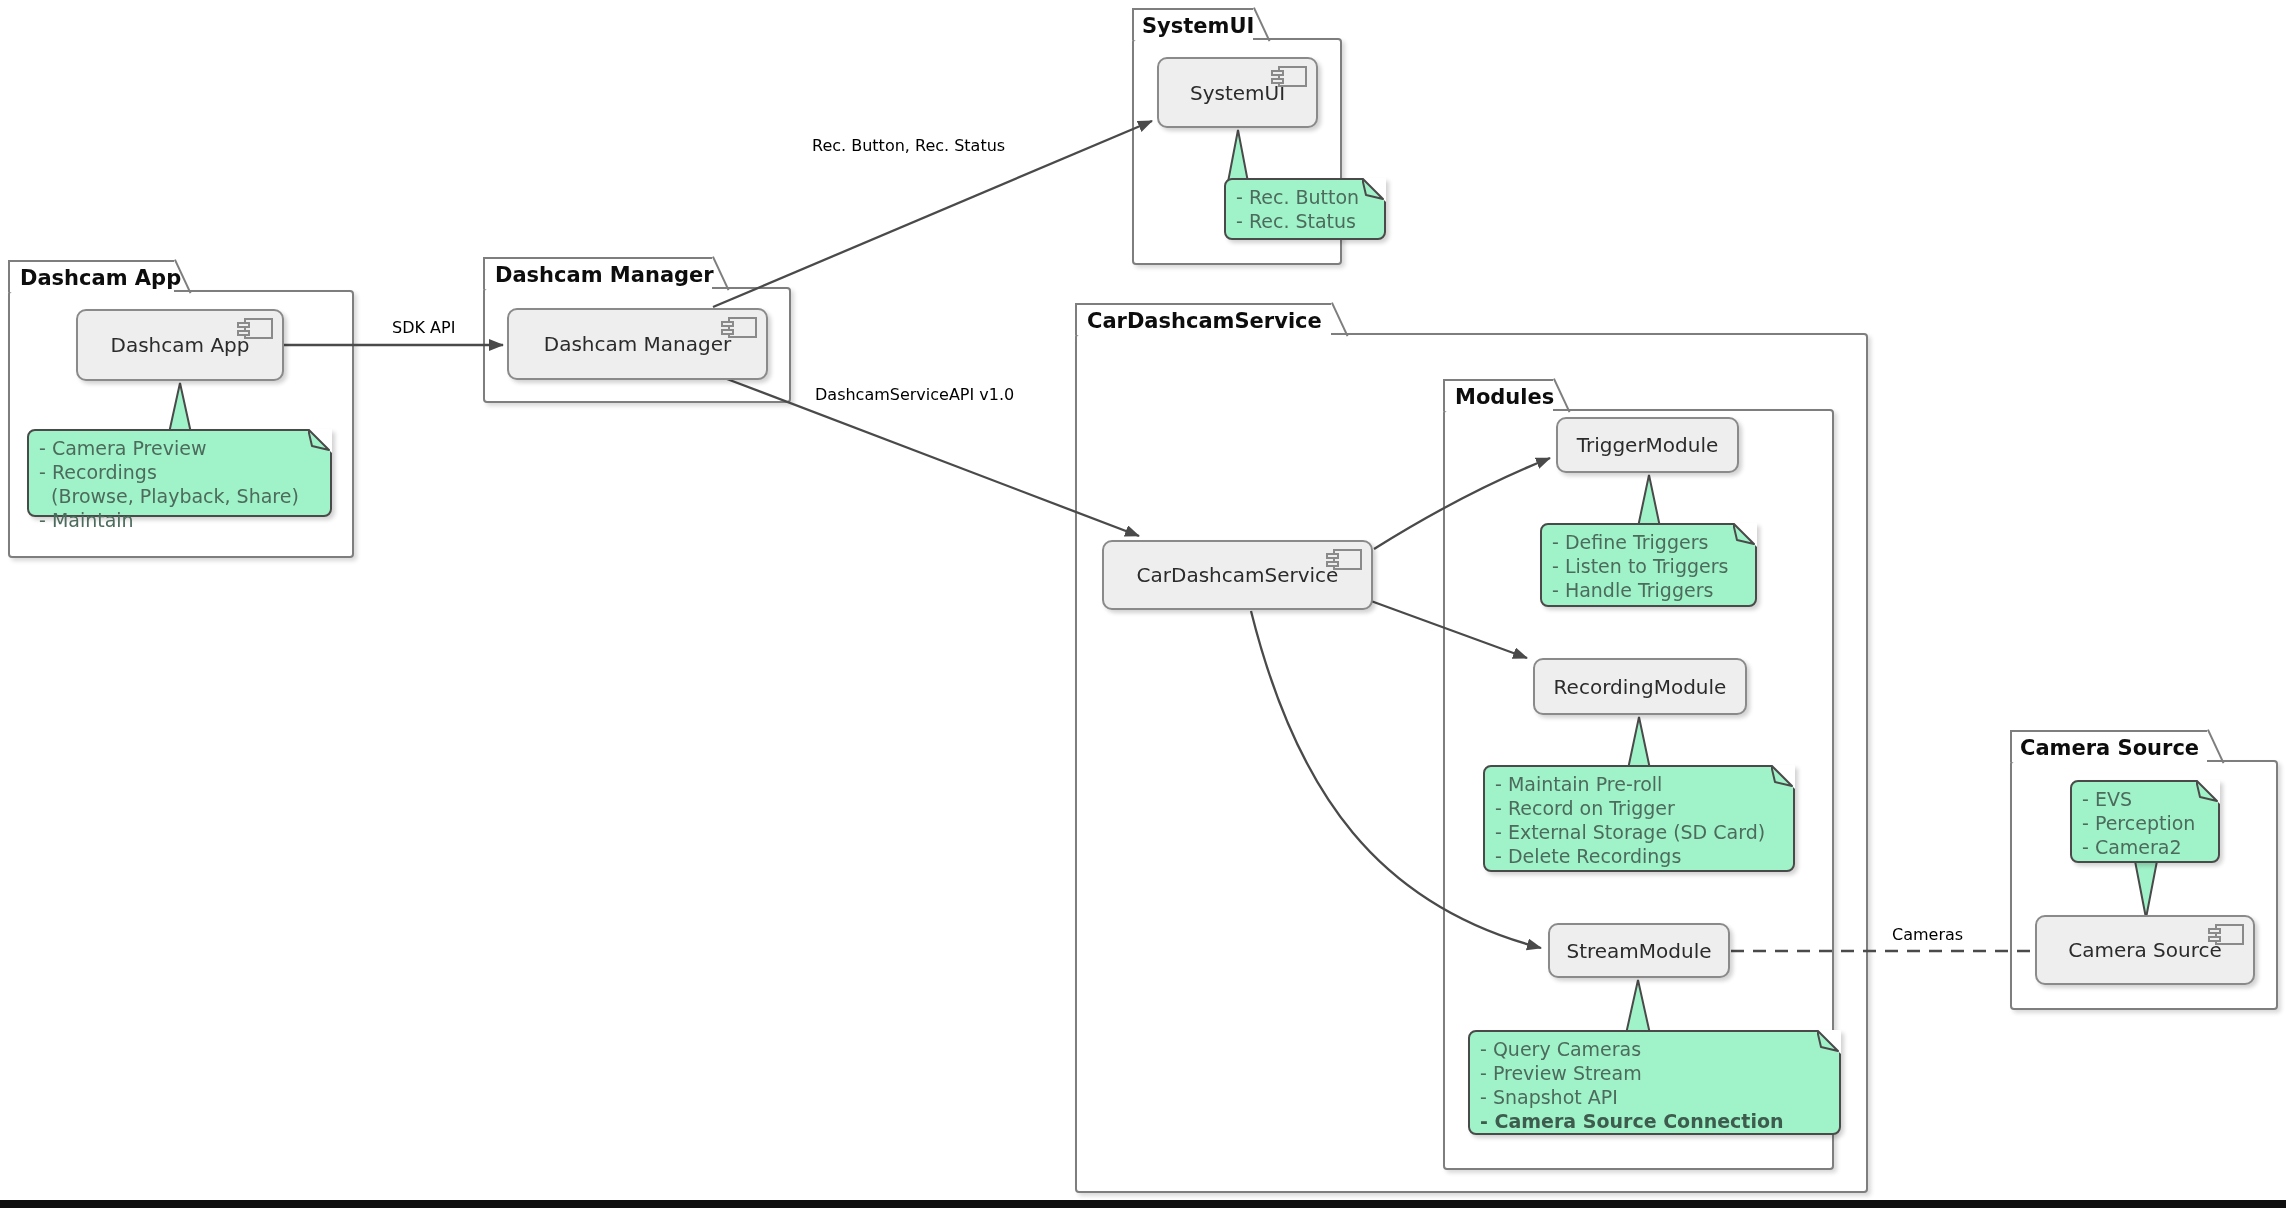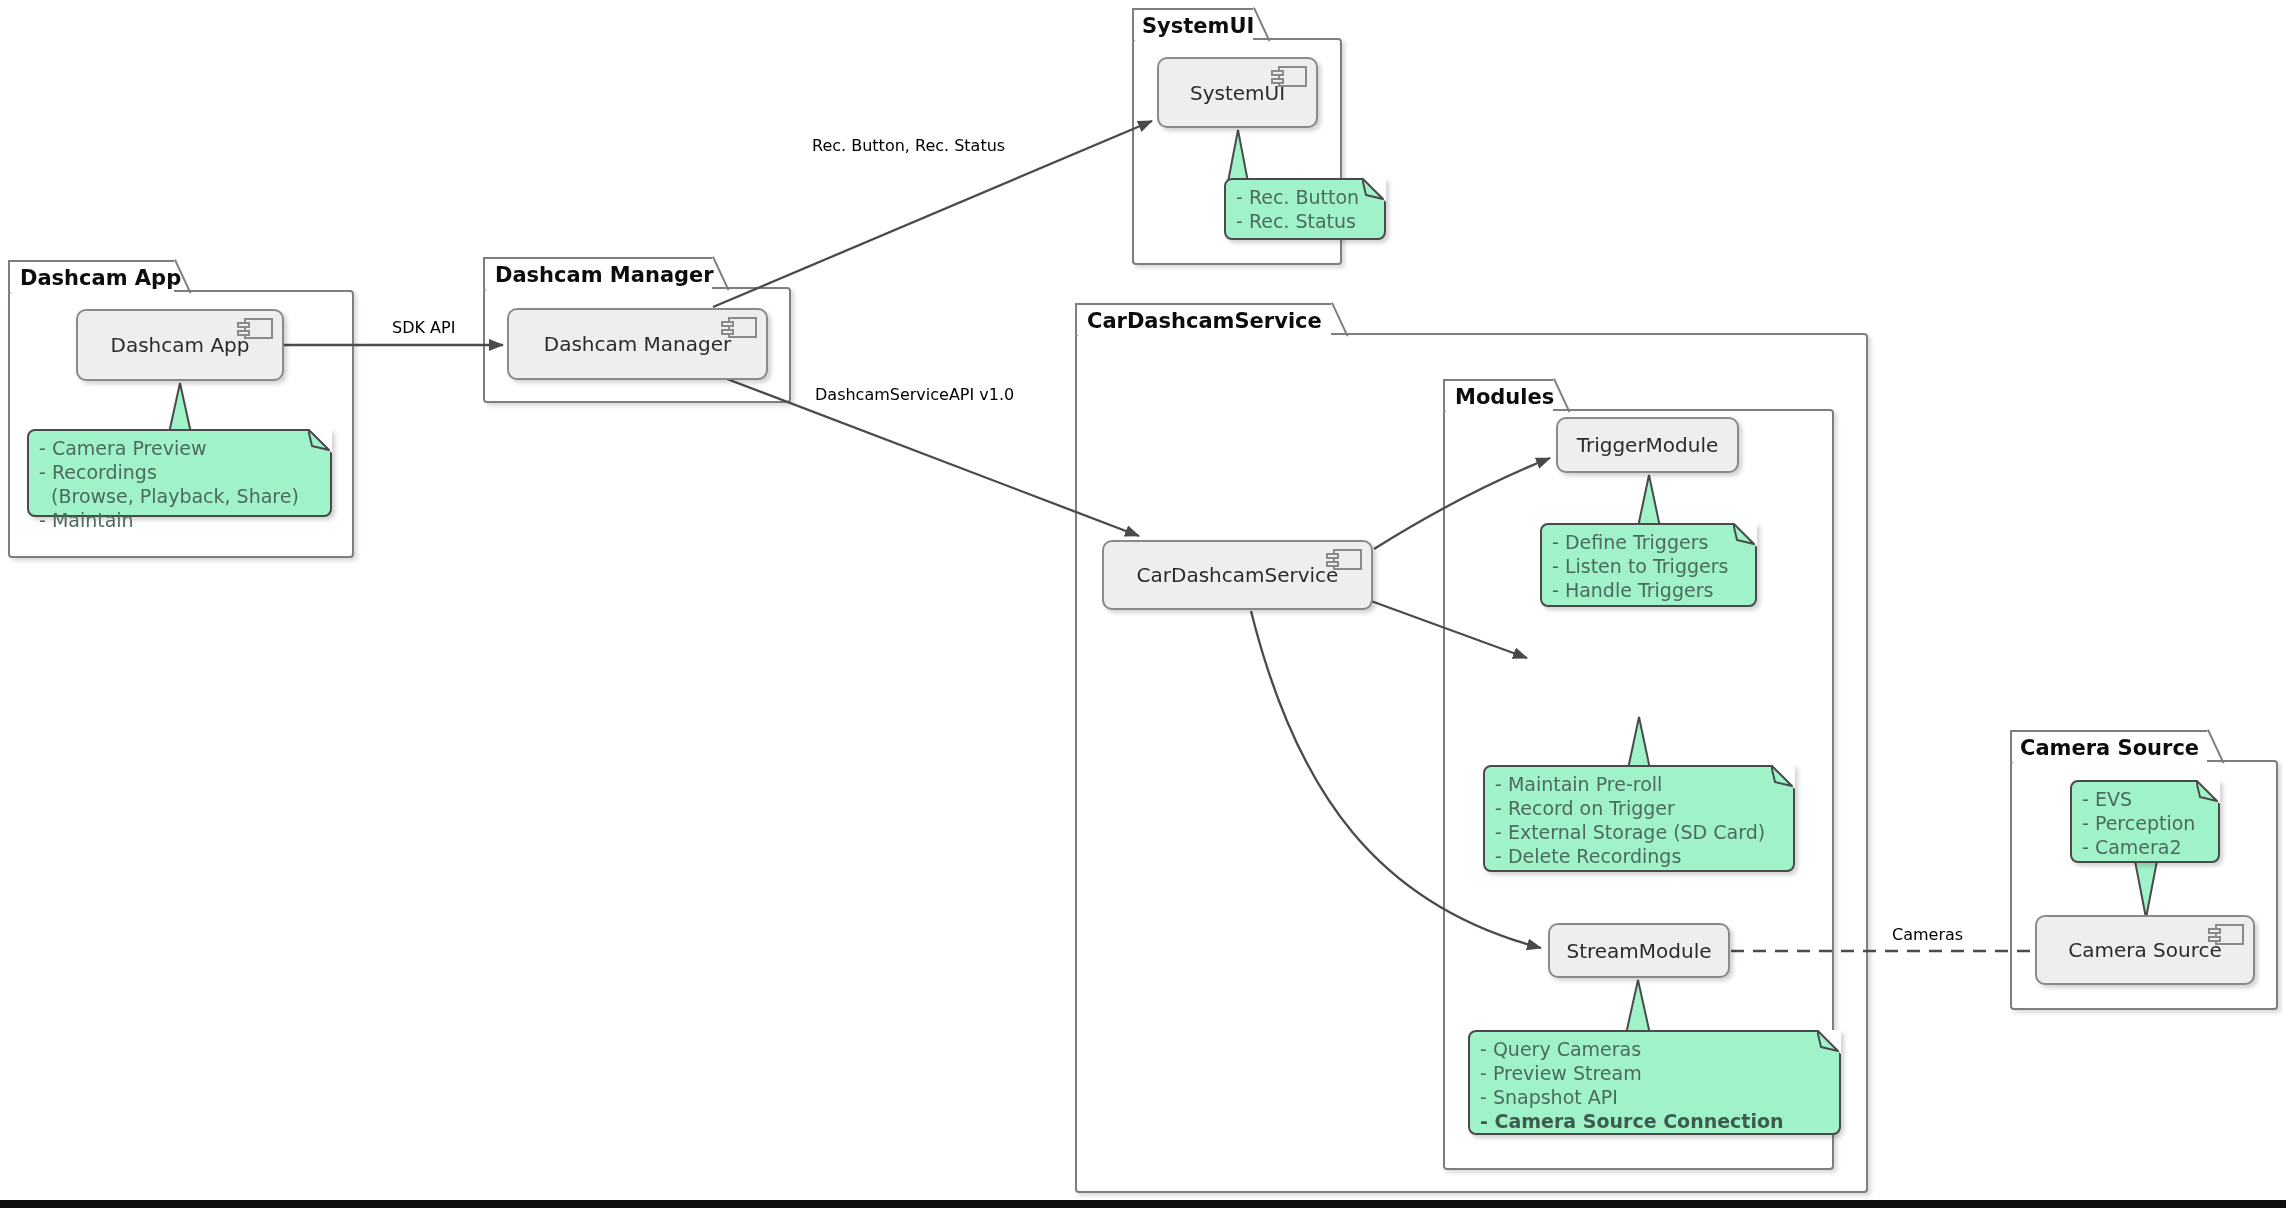--- a/index.html
+++ b/index.html
@@ -141,20 +141,23 @@
 
   <div class="comp" style="left:1102px; top:540px; width:271px; height:70px;">
     <span class="comp-icon"></span>
     <span>CarDashcamService</span>
   </div>
 
   <div class="comp" style="left:1556px; top:417px; width:183px; height:56px;">
     <span>TriggerModule</span>
   </div>
 
+  <div class="comp" style="left:1533px; top:658px; width:214px; height:57px;">
+    <span>RecordingModule</span>
+  </div>
 
   <div class="comp" style="left:1548px; top:923px; width:182px; height:55px;">
     <span>StreamModule</span>
   </div>
 
   <div class="comp" style="left:2035px; top:915px; width:220px; height:70px;">
     <span class="comp-icon"></span>
     <span>Camera Source</span>
   </div>
 

